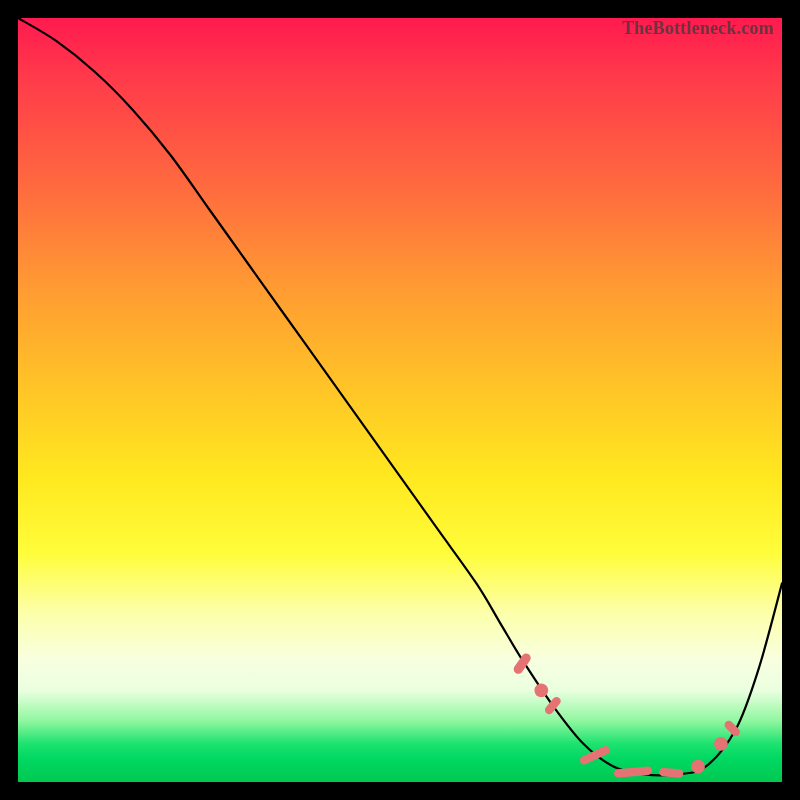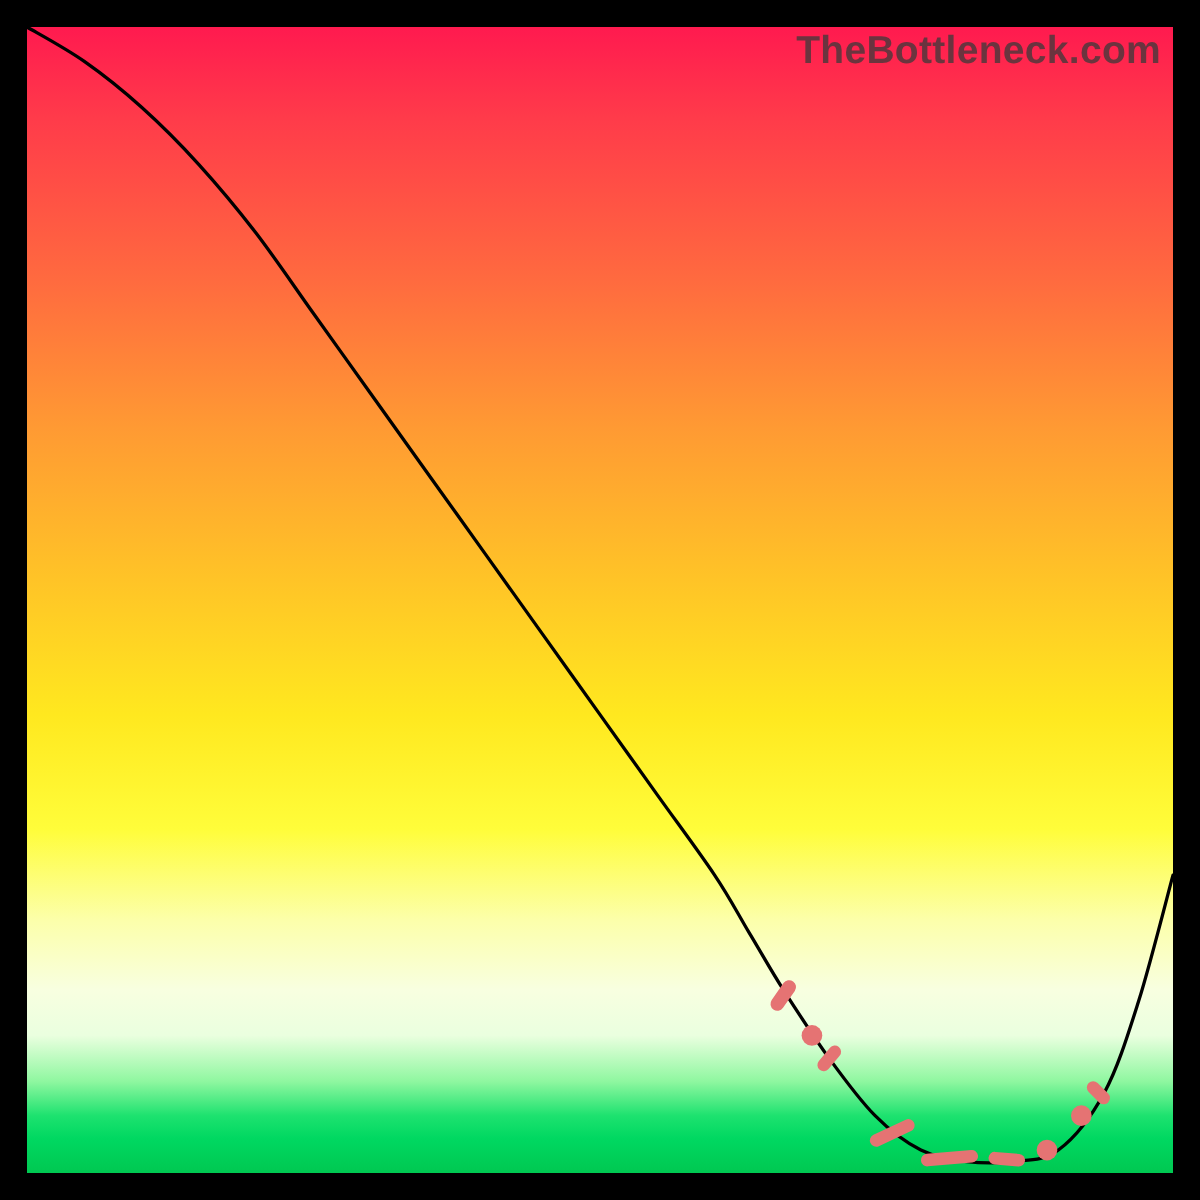--- a/index.html
+++ b/index.html
@@ -39,25 +39,26 @@
       #1de26f 95%,
       #00d861 97%,
       #00c851 100%
     );
   }
   .watermark {
     position: absolute;
     top: 0px;
     right: 8px;
     color: #3a3a3a;
-    font-size: 26px;
+    font-size: 18px;
     font-weight: 600;
     opacity: 0.75;
     letter-spacing: 0.2px;
     user-select: none;
+    font-family: Liberation Serif, serif;
   }
   svg.curve {
     position: absolute;
     left: 0; top: 0;
     width: 764px;
     height: 764px;
     overflow: visible;
   }
   .curve-path {
     fill: none;

